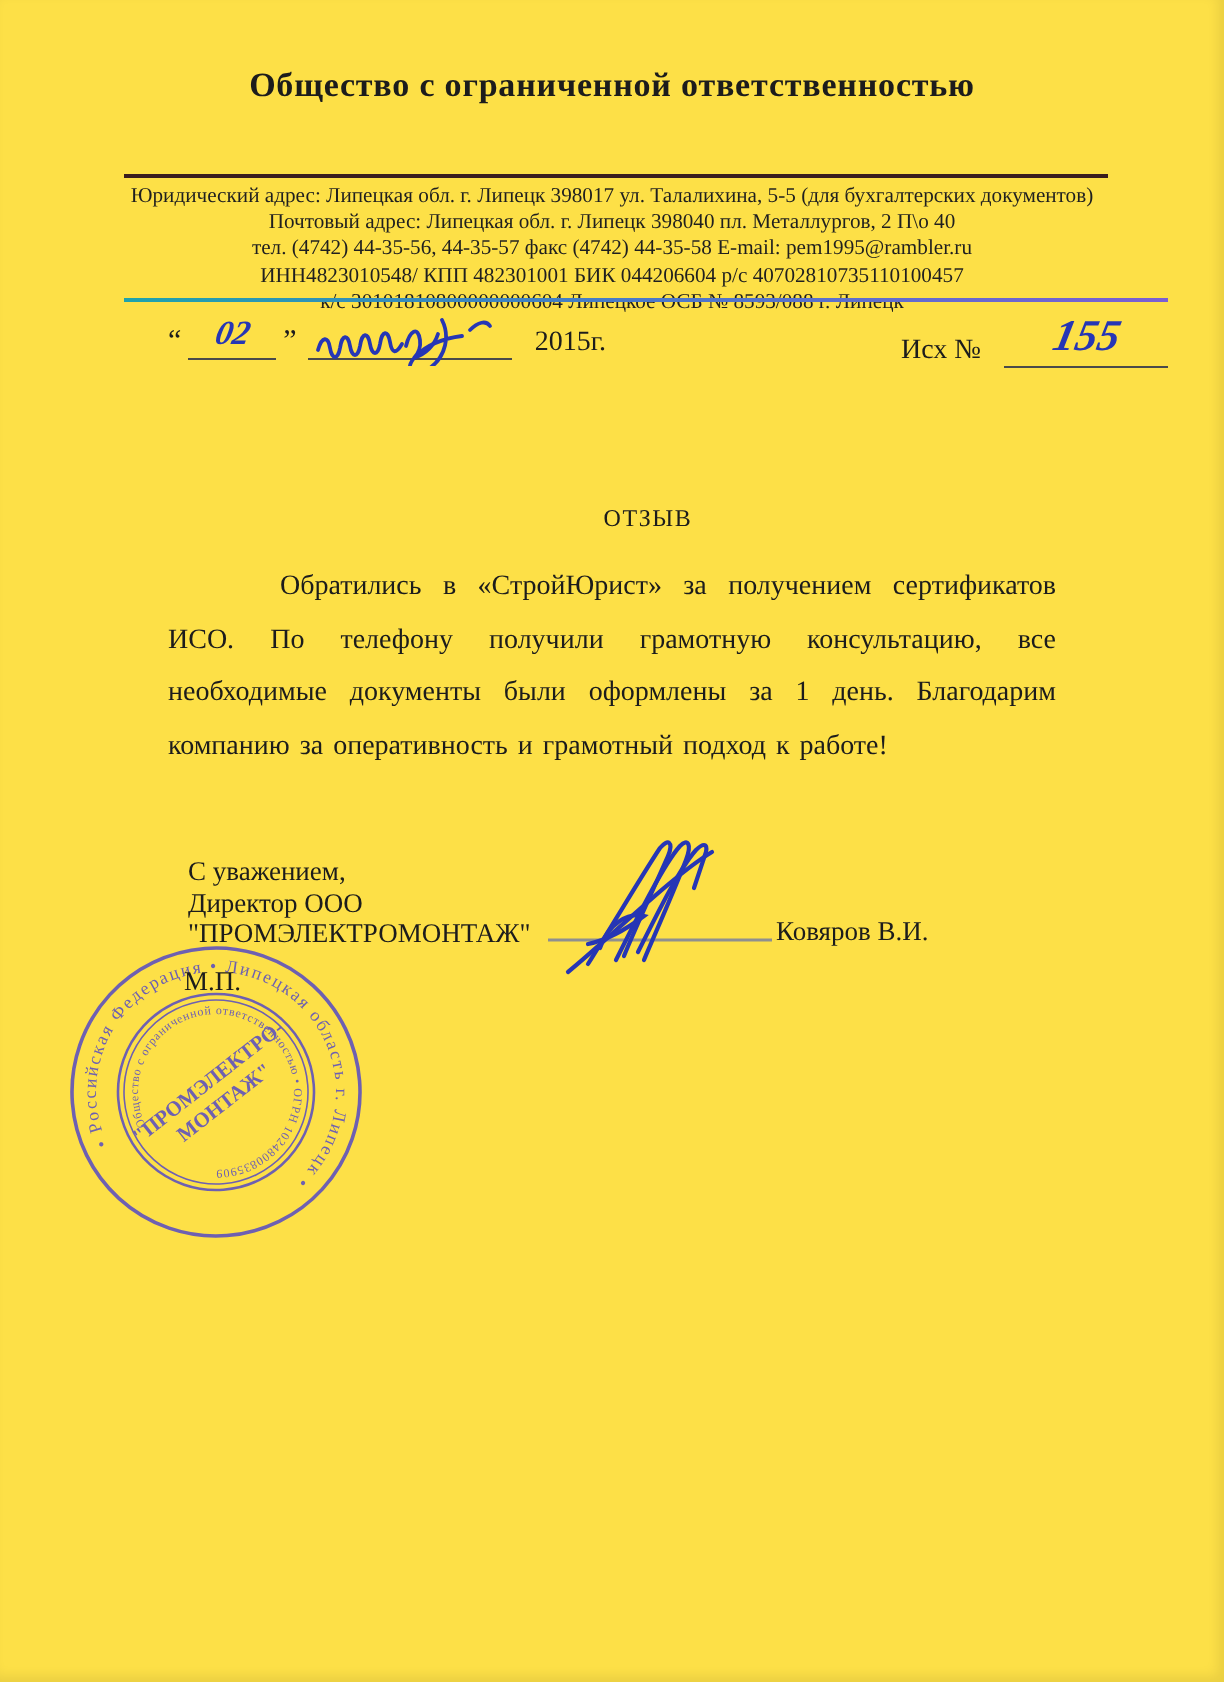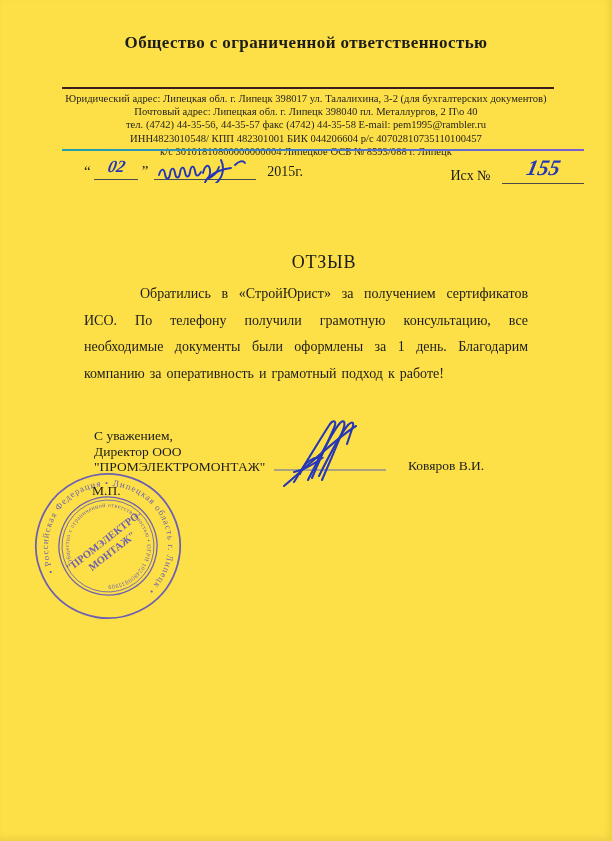--- a/index.html
+++ b/index.html
@@ -28,45 +28,45 @@
       font-family:"Liberation Serif", serif; transform:skewX(-12deg); display:inline-block;}
   .day-box{width:44px; height:22px;}
   .day-box .hw{font-size:17px;}
   .month-box{width:102px; height:22px; margin-left:2px;}
   .year{margin-left:8px;text-align:center;}
   .ref-right{position:absolute; right:0; top:0; white-space:nowrap;}
   .num-box{width:82px; height:26px; margin-left:8px;}
   .num-box .hw{font-size:22px; line-height:22px;}
   
   .review-title{position:absolute; top:252px; left:0; right:0; text-align:center;
-    font-size:18px; letter-spacing:.8px;margin-left:36px;}
+    font-size:12px; letter-spacing:.8px;margin-left:36px;}
   .review-body{position:absolute; top:281px; left:84px; width:444px;
     font-size:14px; line-height:26.5px; text-align:justify; text-indent:56px; word-spacing:1.5px;}
   
   .sig-block{position:absolute; top:428px; left:94px; font-size:13.5px; line-height:15.6px;}
   .sig-svg{position:absolute; left:264px; top:418px;}
-  .signer{position:absolute; left:408px; top:458px; font-size:13.5px;}
+  .signer{position:absolute; left:388px; top:458px; font-size:13.5px;}
   .mp{position:absolute; left:92px; top:483px; font-size:13.5px; z-index:3;}
   
   .stamp{position:absolute; left:30px; top:468px; width:156px; height:156px;
     transform:rotate(-26deg); opacity:.88; z-index:2;}
 </style>
 </head>
 <body>
 
 <div class="page">
 
   <div class="org-header">
     <div class="org-type">Общество  с ограниченной ответственностью</div>
   </div>
 
   <div class="rule-top"></div>
 
   <div class="requisites">
-    <div>Юридический адрес: Липецкая обл. г. Липецк 398017  ул. Талалихина, 3-2 (для бухгалтерских документов)</div>
+    <div>Юридический адрес: Липецкая обл. г. Липецк 398017  ул. Талалихина, 5-5 (для бухгалтерских документов)</div>
     <div>Почтовый адрес: Липецкая обл. г. Липецк 398040 пл. Металлургов, 2 П\о 40</div>
     <div>тел.  (4742) 44-35-56,  44-35-57 факс (4742) 44-35-58 E-mail: pem1995@rambler.ru</div>
     <div>ИНН4823010548/ КПП 482301001  БИК 044206604 р/с 40702810735110100457</div>
     <div>к/с 30101810800000000604 Липецкое ОСБ № 8593/088 г. Липецк</div>
   </div>
 
   <div class="rule-bottom" style="background:linear-gradient(to right,#1fa3ab,#4b79c9,#7b5fd2);"></div>
 
   <div class="date-row">
     <div class="date-left">

